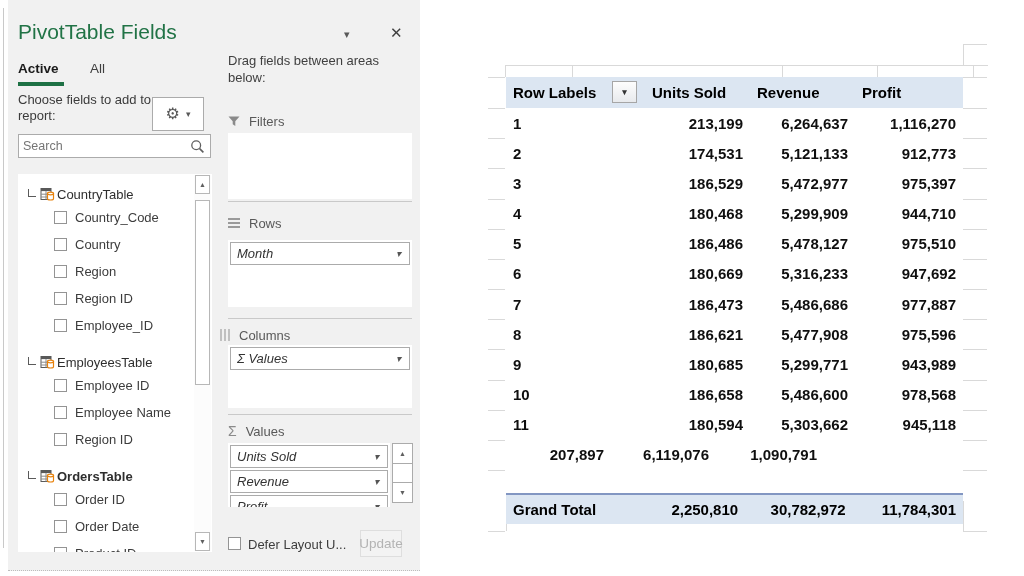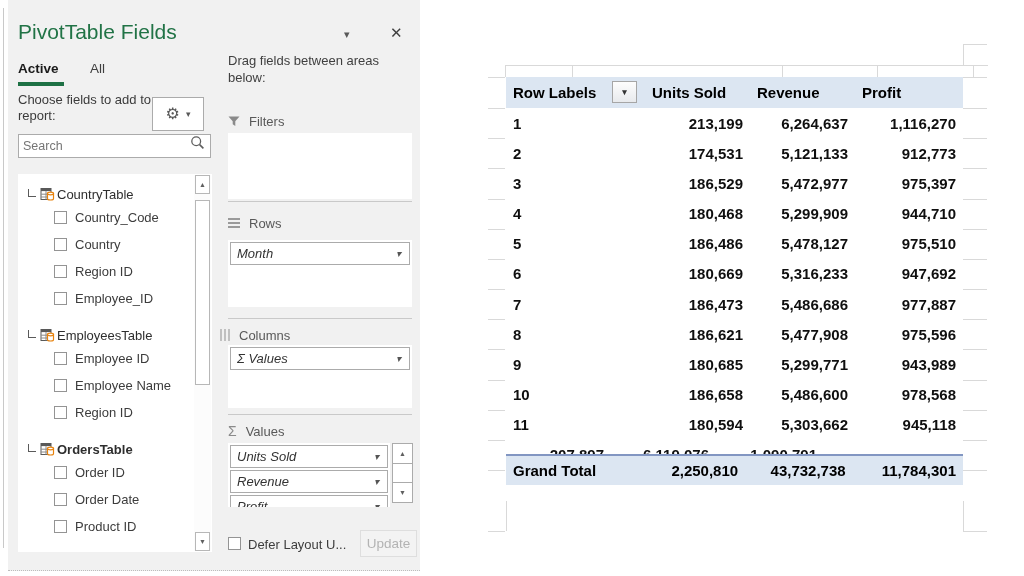--- a/index.html
+++ b/index.html
@@ -15,21 +15,21 @@
   .pane-close{left:382px;top:24px;font-size:15px;color:#404040;cursor:default;}
   .tab{top:61px;font-size:13.5px;color:#3f3f3f;}
   .tab.active{font-weight:bold;color:#1a1a1a;}
   .tab-underline{left:10px;top:82px;width:46px;height:4px;background:#1e7145;}
   .choose{left:10px;top:92px;width:142px;font-size:13px;line-height:16px;color:#3b3b3b;}
   .gearbtn{left:144px;top:97px;width:50px;height:32px;background:#fff;border:1px solid #ababab;
            display:flex;align-items:center;justify-content:center;gap:6px;}
   .gearbtn .g{font-size:16px;color:#595959;line-height:1;}
   .gearbtn .c{font-size:9px;color:#595959;}
   .searchbox{left:10px;top:134px;width:193px;height:24px;background:#fff;border:1px solid #ababab;
-             box-sizing:border-box;display:flex;}
+             box-sizing:border-box;display:flex;align-items:center;}
   .searchbox input{border:0;outline:0;flex:1;font-size:12.5px;color:#3c3c3c;padding:0 4px;
                    font-family:"Liberation Sans",sans-serif;background:transparent;}
   .searchbox svg{margin-right:5px;}
   
   .fieldlist{left:10px;top:174px;width:194px;height:378px;background:#fff;overflow:hidden;
              box-sizing:border-box;padding:6px 20px 0 8px;}
   .grp{display:flex;align-items:center;height:20px;margin-top:13px;gap:2px;}
   .grp:first-child{margin-top:4px;}
   .grp .corner{width:7px;height:7px;border-left:1px solid #5a5a5a;border-bottom:1px solid #5a5a5a;
                margin:0 2px 3px 2px;flex:none;}
@@ -54,21 +54,21 @@
         box-sizing:border-box;display:flex;align-items:center;font-size:13px;color:#333;
         padding-left:6px;}
   .pill .pc{position:absolute;right:8px;font-size:10px;color:#555;}
   .rowsicon{width:12px;height:10px;background:repeating-linear-gradient(180deg,#9a9a9a 0 2px,transparent 2px 4px);}
   .colsicon{width:10px;height:12px;background:repeating-linear-gradient(90deg,#c0c0c0 0 2px,transparent 2px 4px);}
   .sigicon{font-size:14px;color:#8a8a8a;}
   
   .vsb{left:384px;top:443px;width:21px;height:61px;}
   .vsb .b{position:absolute;left:0;width:21px;background:#fff;border:1px solid #ababab;box-sizing:border-box;
           display:flex;align-items:center;justify-content:center;font-size:7px;color:#5f5f5f;}
-  .updatebtn{left:352px;top:530px;width:57px;height:27px;background:#f3f3f3;border:1px solid #dedede;
+  .updatebtn{left:352px;top:530px;width:42px;height:27px;background:#f3f3f3;border:1px solid #dedede;
              box-sizing:border-box;color:#b3b3b3;font-size:13.5px;display:flex;align-items:center;
              justify-content:center;}
   .deferlbl{left:240px;top:537px;font-size:13px;color:#3d3d3d;}
   .scroll-chip{left:69px;top:567px;width:46px;height:4px;background:#cfcfcf;}
   
   .gl{position:absolute;background:#d9d9d9;}
   .pt{position:absolute;left:506px;top:77px;width:457px;}
   .pt-hdr{position:absolute;top:0;height:31px;width:457px;background:#dce6f2;display:flex;}
   .pt-hdr .hc{box-sizing:border-box;font-size:15px;font-weight:bold;color:#000;display:flex;
               align-items:center;padding-left:7px;position:relative;}
@@ -135,20 +135,24 @@
   <div class="fld">
     <span class="cbx"></span>
     <span class="flabel">Country_Code</span>
   </div>
 
   <div class="fld">
     <span class="cbx"></span>
     <span class="flabel">Country</span>
   </div>
 
+  <div class="fld">
+    <span class="cbx"></span>
+    <span class="flabel">Region</span>
+  </div>
 
   <div class="fld">
     <span class="cbx"></span>
     <span class="flabel">Region ID</span>
   </div>
 
   <div class="fld">
     <span class="cbx"></span>
     <span class="flabel">Employee_ID</span>
   </div>
@@ -418,20 +422,20 @@
           <div class="c cn" style="width: 105px;">180,594</div>
           <div class="c cn" style="width: 105px;">5,303,662</div>
           <div class="c cn" style="width: 108px;">945,118</div>
         </div>
         <div class="pt-row">
           <div class="c cn" style="width: 105px;">207,897</div>
           <div class="c cn" style="width: 105px;">6,119,076</div>
           <div class="c cn" style="width: 108px;">1,090,791</div>
         </div>
       </div>
-    <div class="pt-total" id="pt-total" style="top: 377px; gap: 8px;">
+    <div class="pt-total" id="pt-total" style="top: 416px; gap: 8px;">
         <div class="c c0" style="width: 139px; padding-left: 7px; text-align: left;">Grand Total</div>
         <div class="c cn" style="width: 105px; text-align: right; padding-right: 7px;">2,250,810</div>
-        <div class="c cn" style="width: 105px; text-align: right; padding-right: 7px;">43,732,738</div>
+        <div class="c cn" style="width: 105px; text-align: right; padding-right: 7px;">30,782,972</div>
         <div class="c cn" style="width: 108px; text-align: right; padding-right: 7px;">11,784,301</div>
       </div>
   </div>
 </div>
 
 </body></html>

